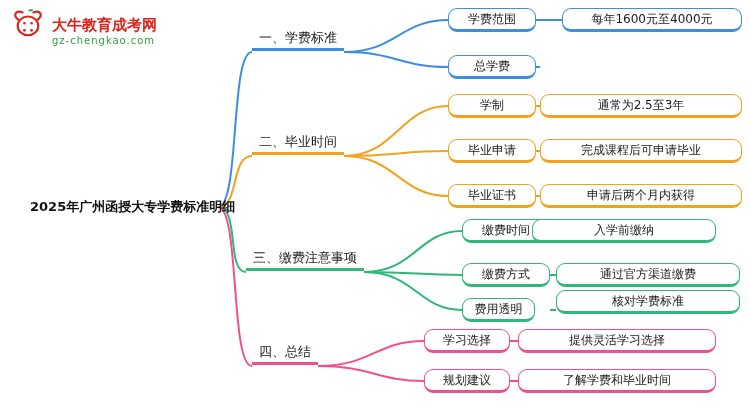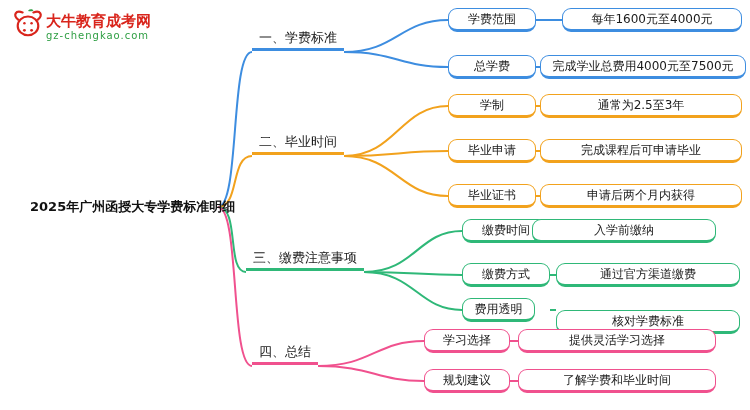--- a/index.html
+++ b/index.html
@@ -5,21 +5,21 @@
   html,body { margin:0; padding:0; }
   body {
     width:750px; height:410px; position:relative; overflow:hidden;
     background:#ffffff;
     font-family:"DejaVu Sans","Liberation Sans",sans-serif;
   }
   .stage { position:absolute; left:0; top:0; width:750px; height:410px; }
   svg.connectors { position:absolute; left:0; top:0; z-index:0; pointer-events:none; }
 
   
-  .logo { position:absolute; left:10px; top:8px; display:flex; align-items:center; z-index:2; }
+  .logo { position:absolute; left:10px; top:8px; display:flex; align-items:flex-end; gap:6px; z-index:2; }
   .logo-text { display:flex; flex-direction:column; line-height:1.15; }
   .logo-title { color:#d9251c; font-weight:bold; font-size:15px; }
   .logo-url   { color:#2e9e43; font-size:10px; letter-spacing:1px; }
 
   
   .root {
     position:absolute; left:30px; top:198px; width:188px; height:18px;
     font-size:13px; font-weight:600; color:#111; z-index:1;
     display:flex; align-items:center; white-space:nowrap;
   }
@@ -63,21 +63,21 @@
   .p-b2r2k { left:448px; top:139px; width:88px;  }
   .p-b2r2v { left:540px; top:139px; width:202px; }
   .p-b2r3k { left:448px; top:184px; width:88px;  }
   .p-b2r3v { left:540px; top:184px; width:202px; }
   
   .p-b3r1k { left:462px; top:219px; width:88px;  }
   .p-b3r1v { left:532px; top:219px; width:184px; }
   .p-b3r2k { left:462px; top:263px; width:88px;  }
   .p-b3r2v { left:556px; top:263px; width:184px; }
   .p-b3r3k { left:462px; top:298px; width:73px;  }
-  .p-b3r3v { left:556px; top:310px; width:184px; }
+  .p-b3r3v { left:556px; top:290px; width:184px; }
   
   .p-b4r1k { left:424px; top:329px; width:86px;  }
   .p-b4r1v { left:518px; top:329px; width:198px; }
   .p-b4r2k { left:424px; top:369px; width:86px;  }
   .p-b4r2v { left:518px; top:369px; width:198px; }
 </style>
 </head>
 <body>
 
 <div class="stage">
@@ -136,21 +136,20 @@
   <div class="root">2025年广州函授大专学费标准明细</div>
 
   <div class="blabel c1 p-b1">一、学费标准</div>
   <div class="blabel c2 p-b2">二、毕业时间</div>
   <div class="blabel c3 p-b3">三、缴费注意事项</div>
   <div class="blabel c4 p-b4">四、总结</div>
 
   <div class="kbox c1 p-b1r1k">学费范围</div>
   <div class="vbox c1 p-b1r1v">每年1600元至4000元</div>
   <div class="kbox c1 p-b1r2k">总学费</div>
-  <div class="vbox c1 p-b1r2v">完成学业总费用4000元至7500元</div>
 
   <div class="kbox c2 p-b2r1k">学制</div>
   <div class="vbox c2 p-b2r1v">通常为2.5至3年</div>
   <div class="kbox c2 p-b2r2k">毕业申请</div>
   <div class="vbox c2 p-b2r2v">完成课程后可申请毕业</div>
   <div class="kbox c2 p-b2r3k">毕业证书</div>
   <div class="vbox c2 p-b2r3v">申请后两个月内获得</div>
 
   <div class="kbox c3 p-b3r1k">缴费时间</div>
   <div class="vbox c3 p-b3r1v">入学前缴纳</div>

